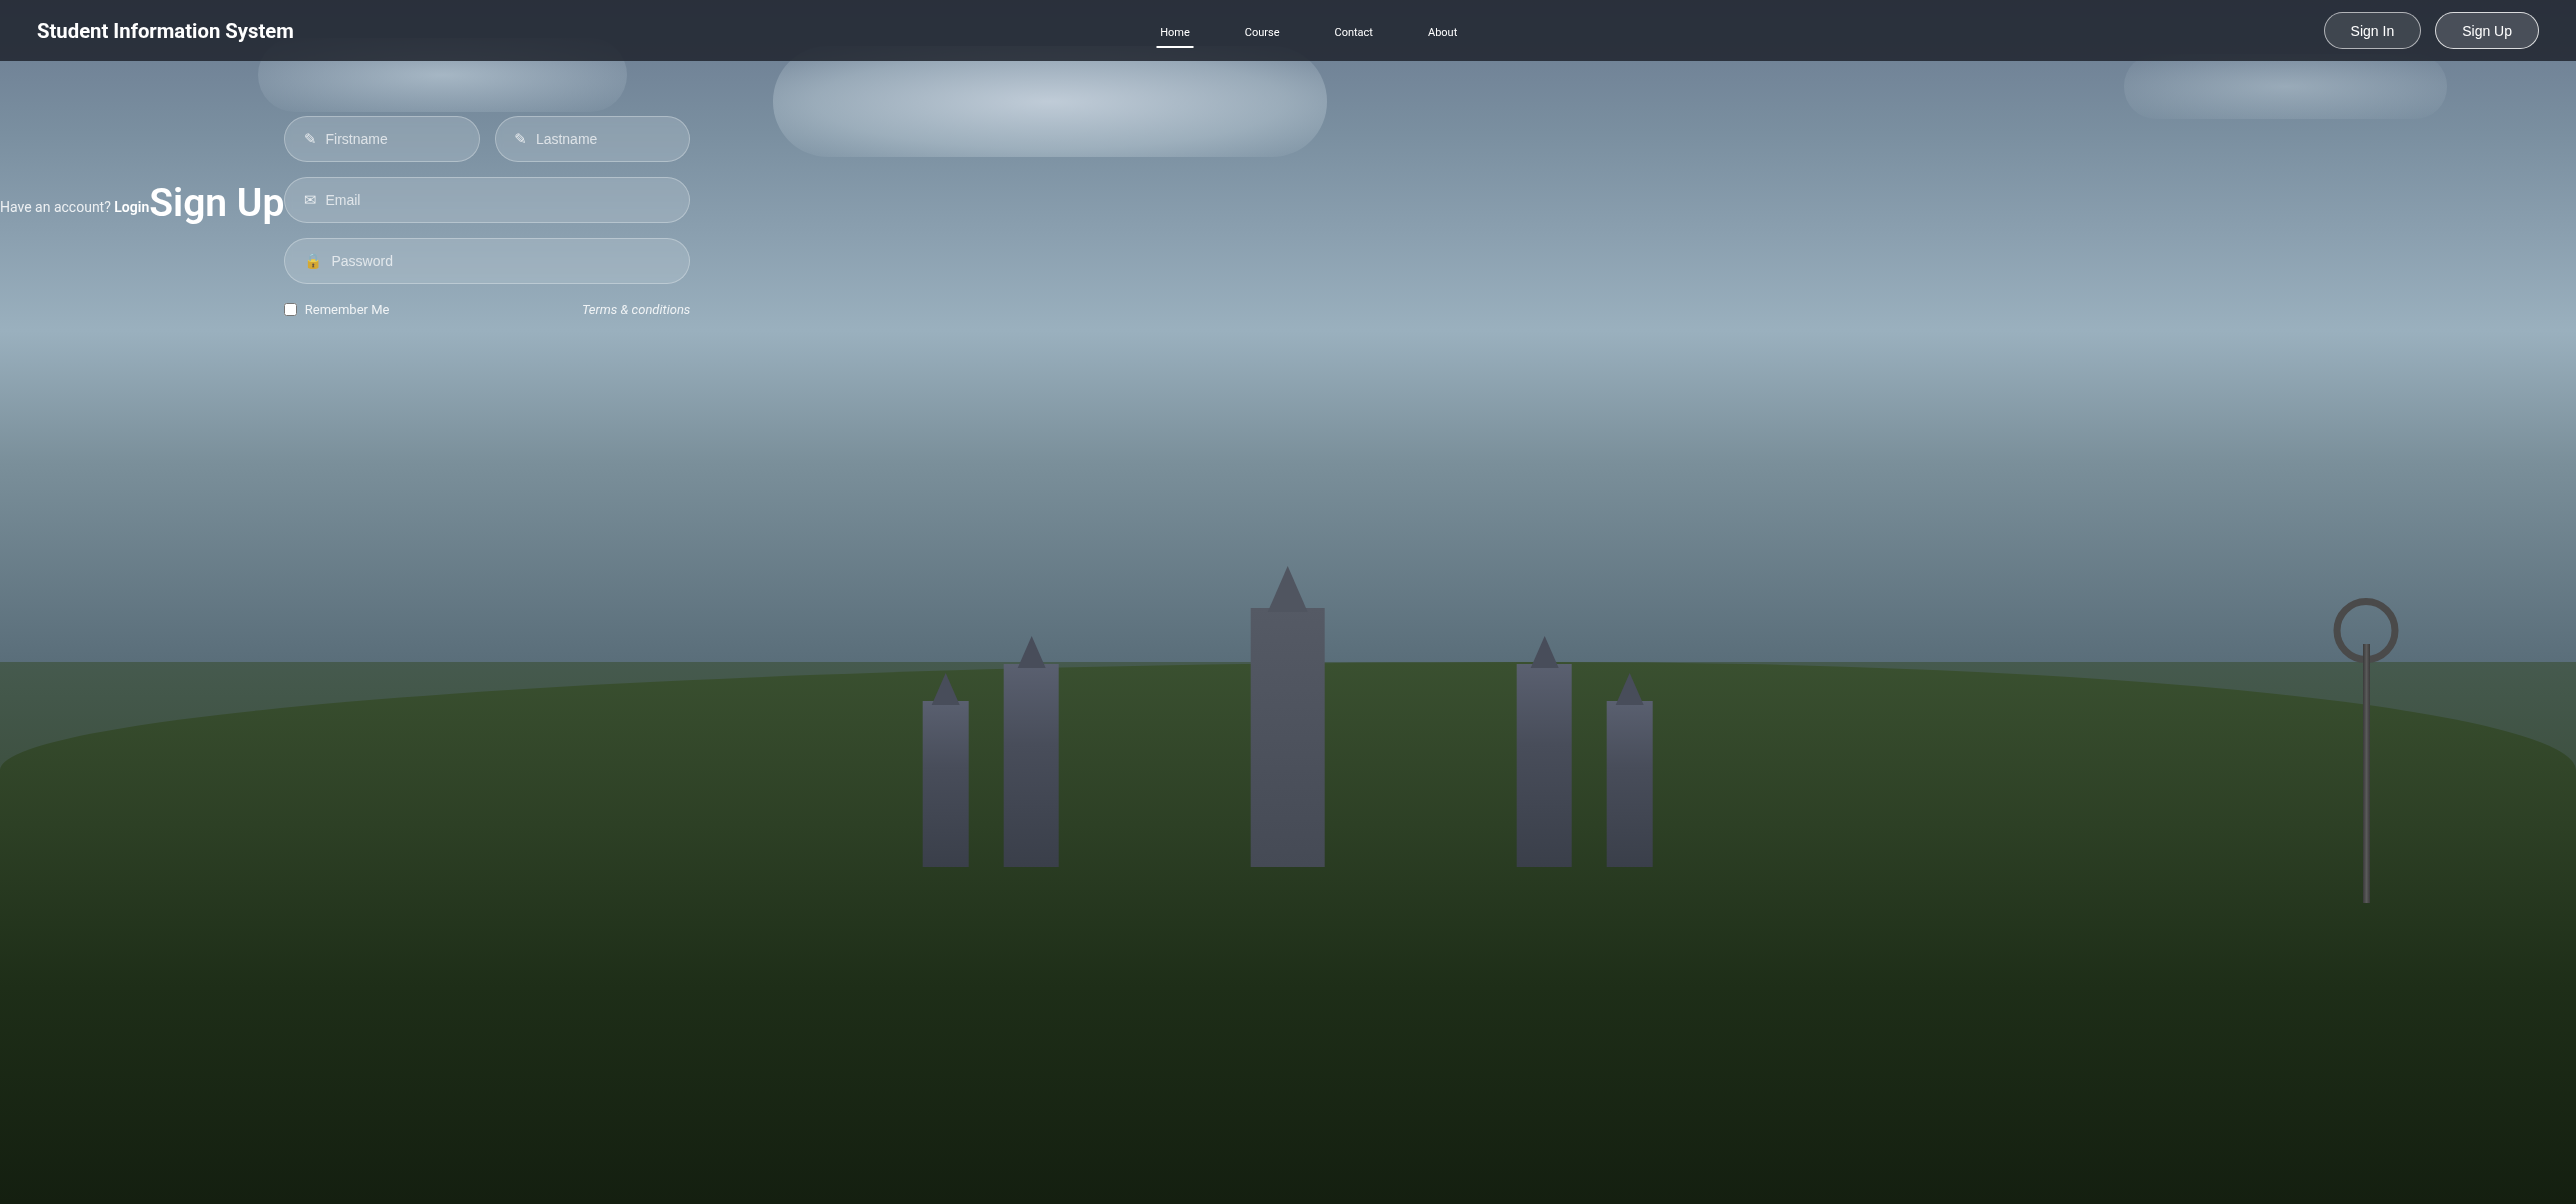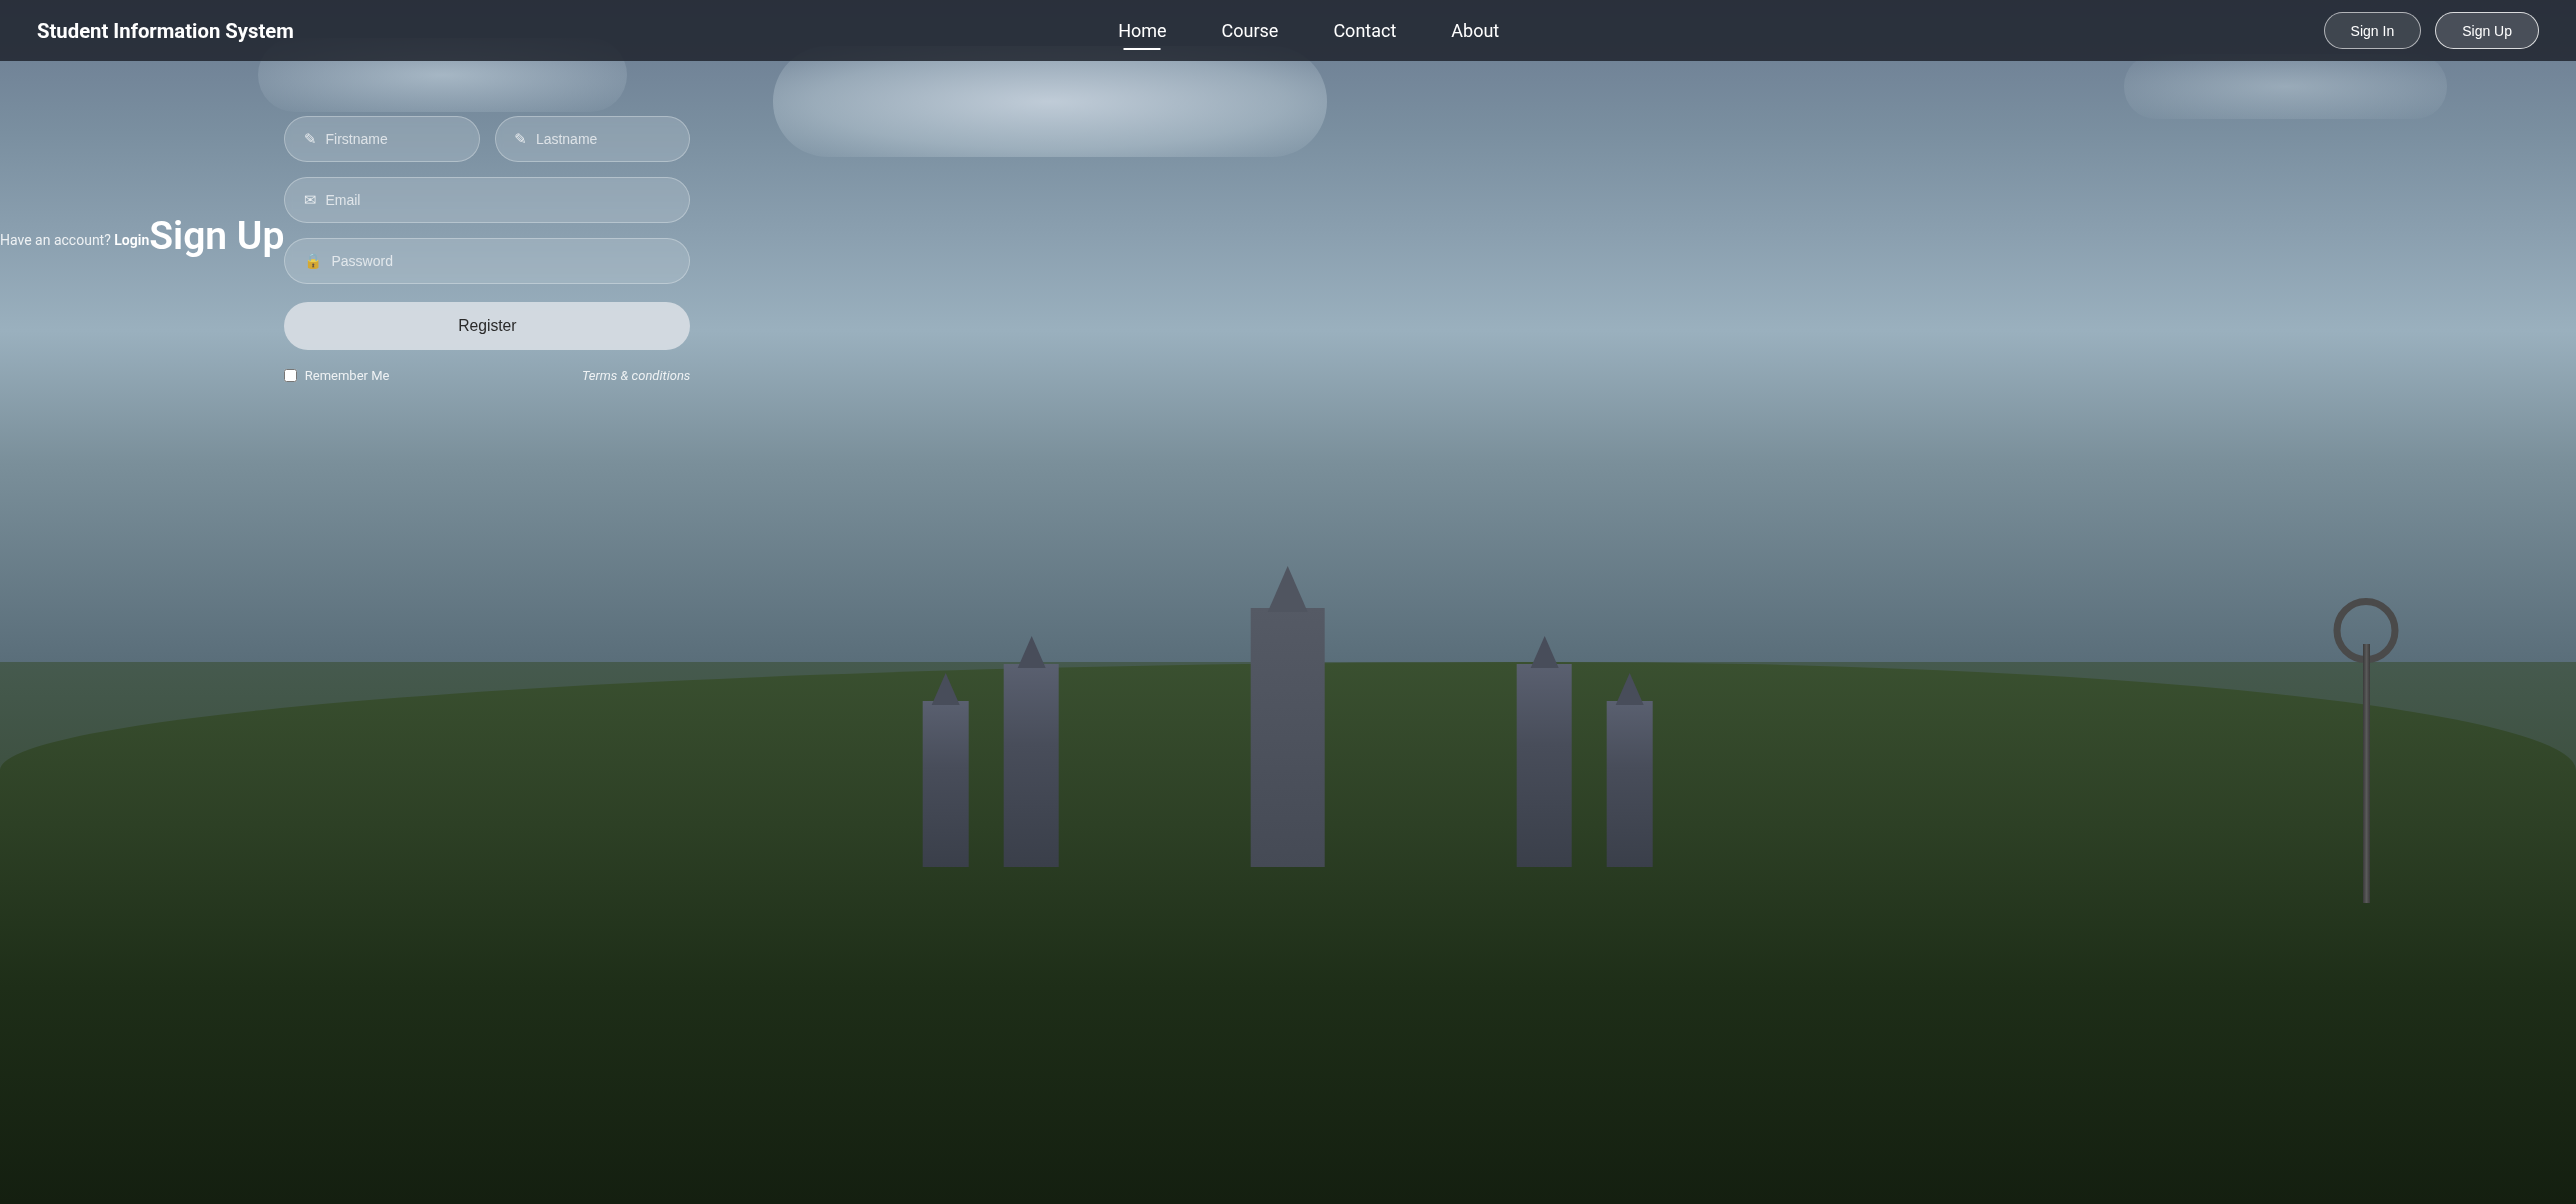--- a/index.html
+++ b/index.html
@@ -248,21 +248,21 @@
 
     .nav-links {
       display: flex;
       align-items: center;
       gap: 55px;
       list-style: none;
     }
 
     .nav-link {
       color: #ffffff;
-      font-size: 18px;
+      font-size: 11px;
       text-decoration: none;
       cursor: pointer;
       position: relative;
       padding-bottom: 4.6px;
     }
 
     .nav-link.active::after {
       content: '';
       position: absolute;
       bottom: -4.6px;
@@ -494,21 +494,20 @@
       <div class="input-group full-width">
         <span class="input-icon">✉</span>
         <input type="email" placeholder="Email" style="">
       </div>
 
       <div class="input-group full-width">
         <span class="input-icon">🔒</span>
         <input type="password" placeholder="Password" style="">
       </div>
 
-      <button type="submit" class="btn-register">Register</button>
 
       <div class="form-footer">
         <label class="remember-label">
           <input type="checkbox" style="">
           <span>Remember Me</span>
         </label>
         <a class="terms-link">Terms &amp; conditions</a>
       </div>
 
     </form>

